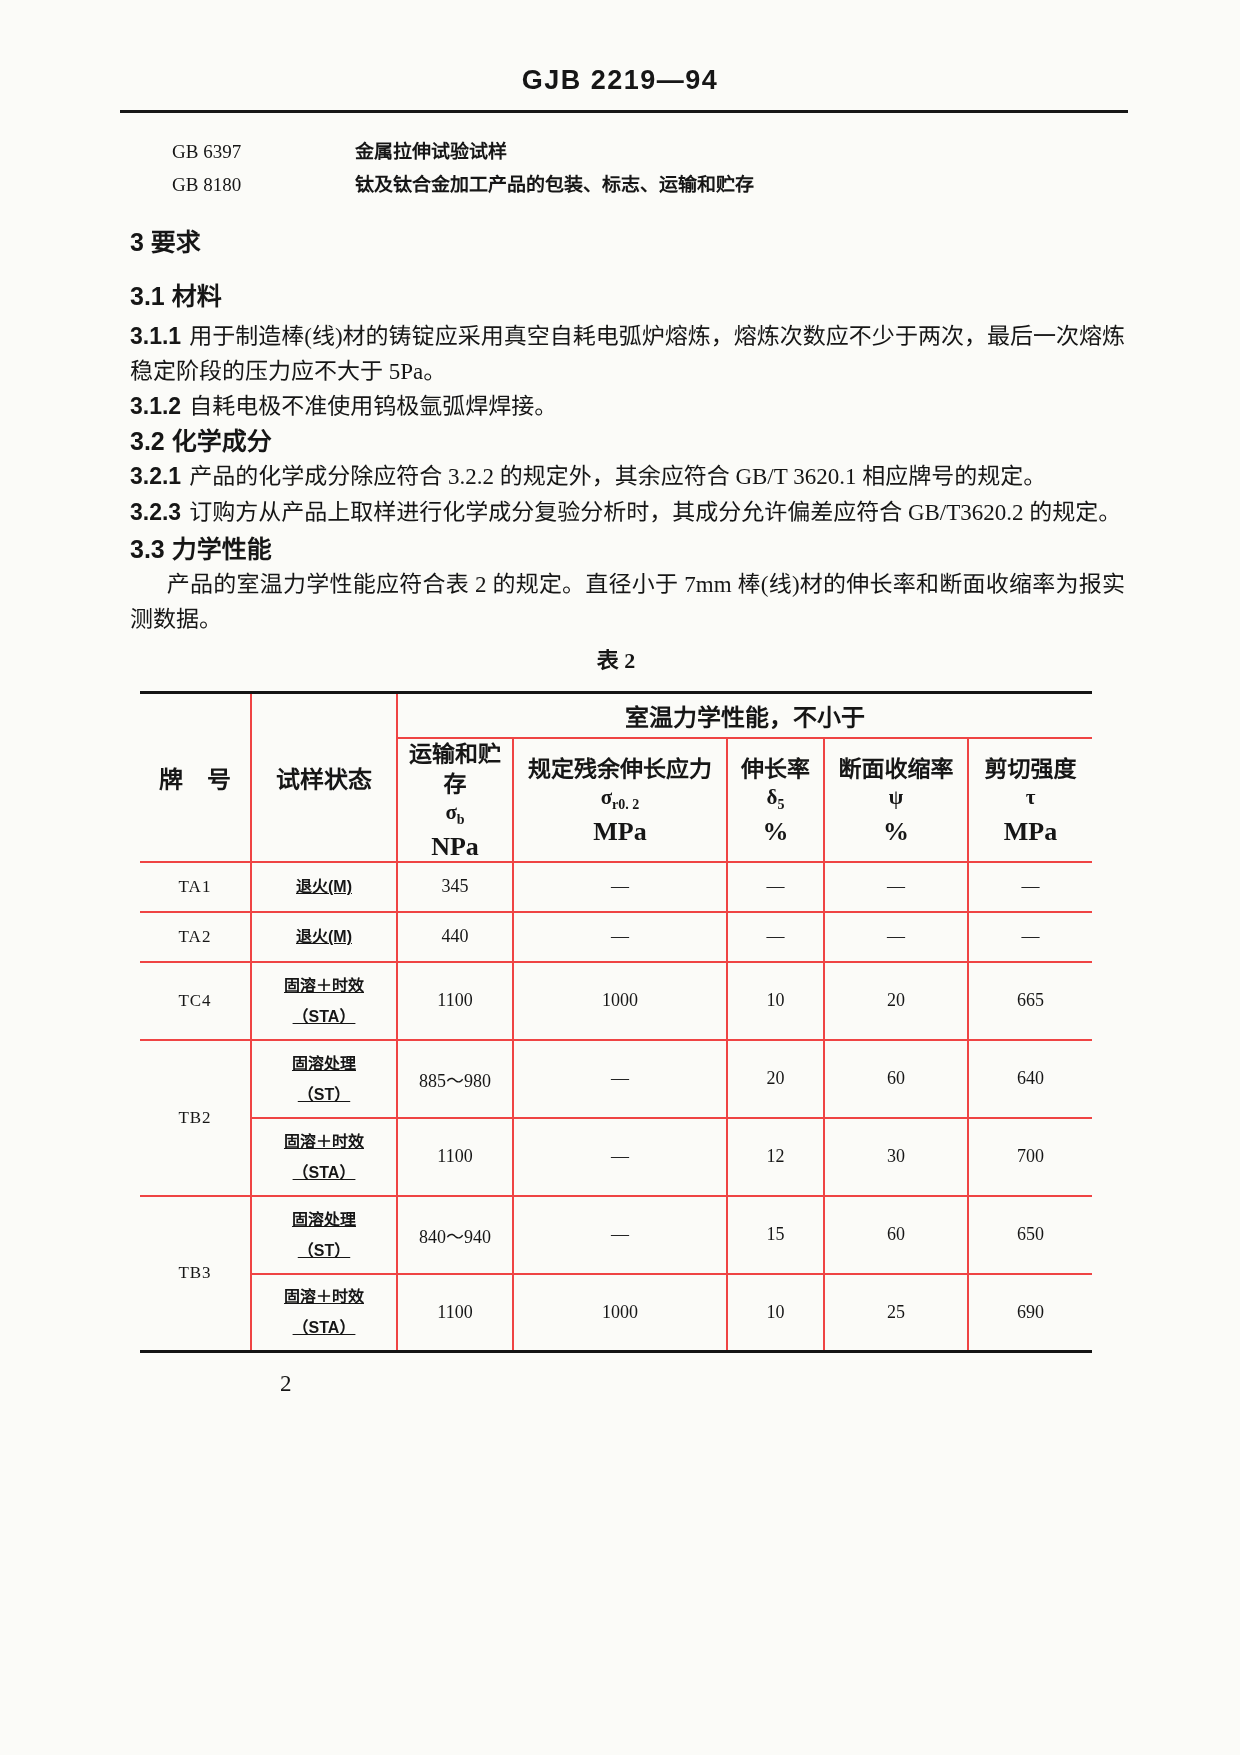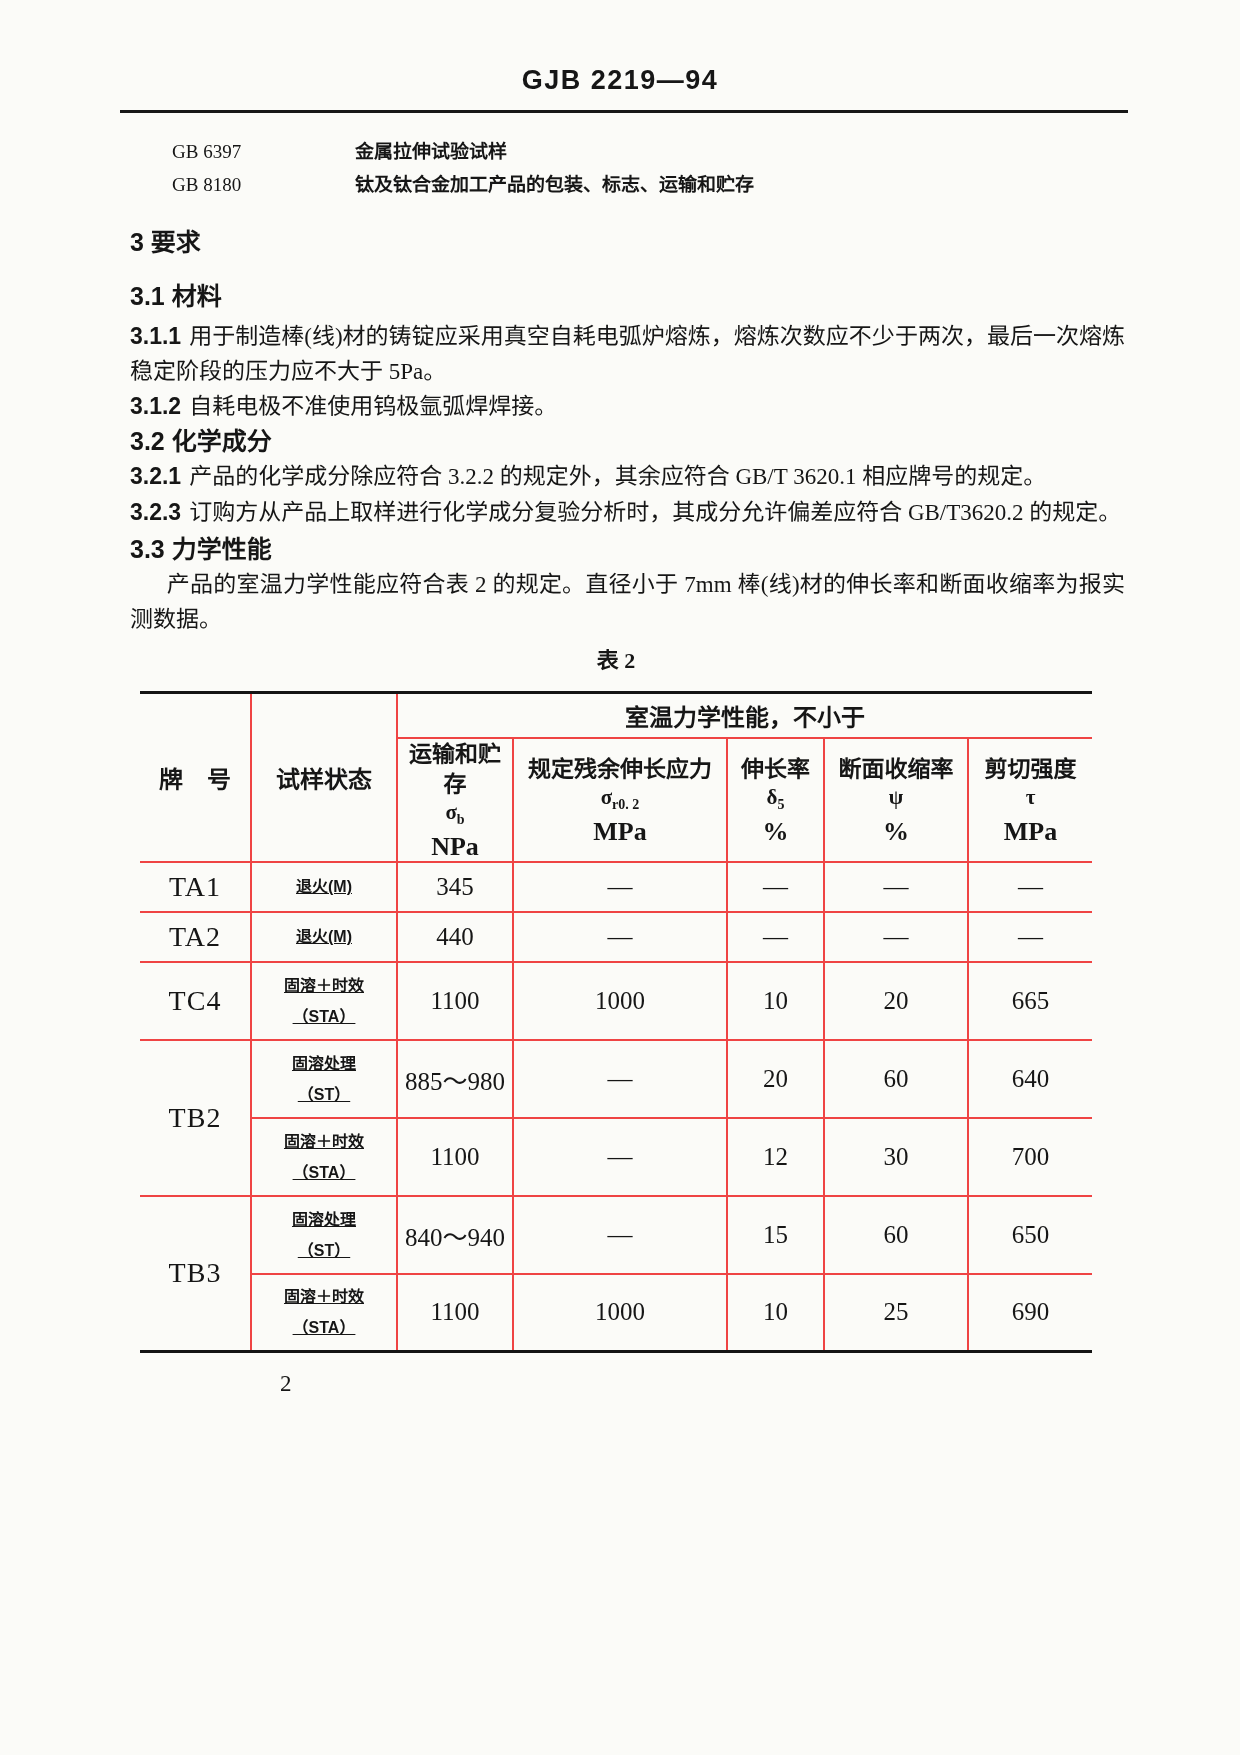--- a/index.html
+++ b/index.html
@@ -49,24 +49,24 @@
   tr.hrow2 { height:99px; }
   tr.brow-s { height:50px; }
   tr.brow-t { height:78px; }
   th { font-weight:bold; }
   .th-cjk { font-family:"Liberation Sans","DejaVu Sans",sans-serif; font-size:24px; }
   .span-head { font-family:"Liberation Sans","DejaVu Sans",sans-serif; font-size:24px; }
   .ct { font-family:"Liberation Sans","DejaVu Sans",sans-serif; font-size:23px; line-height:30px; }
   .cs { font-size:21px; line-height:26px; font-weight:bold; }
   .cs sub { font-size:14px; }
   .cu { font-size:26px; line-height:28px; }
-  td.grade { font-size:28px; letter-spacing:1px; }
+  td.grade { font-size:17px; letter-spacing:1px; }
   td.state { font-family:"Liberation Sans","DejaVu Sans",sans-serif;
              font-size:16px; font-weight:bold; line-height:31px;text-decoration:underline; }
-  td.num { font-size:25px; }
+  td.num { font-size:18px; }
 
   .page-number { margin:18px 0 0 150px; font-size:23px; }
 </style>
 </head>
 <body>
 
 <div class="page">
 
   <div class="doc-number">GJB 2219—94</div>
   <div class="header-rule"></div>

